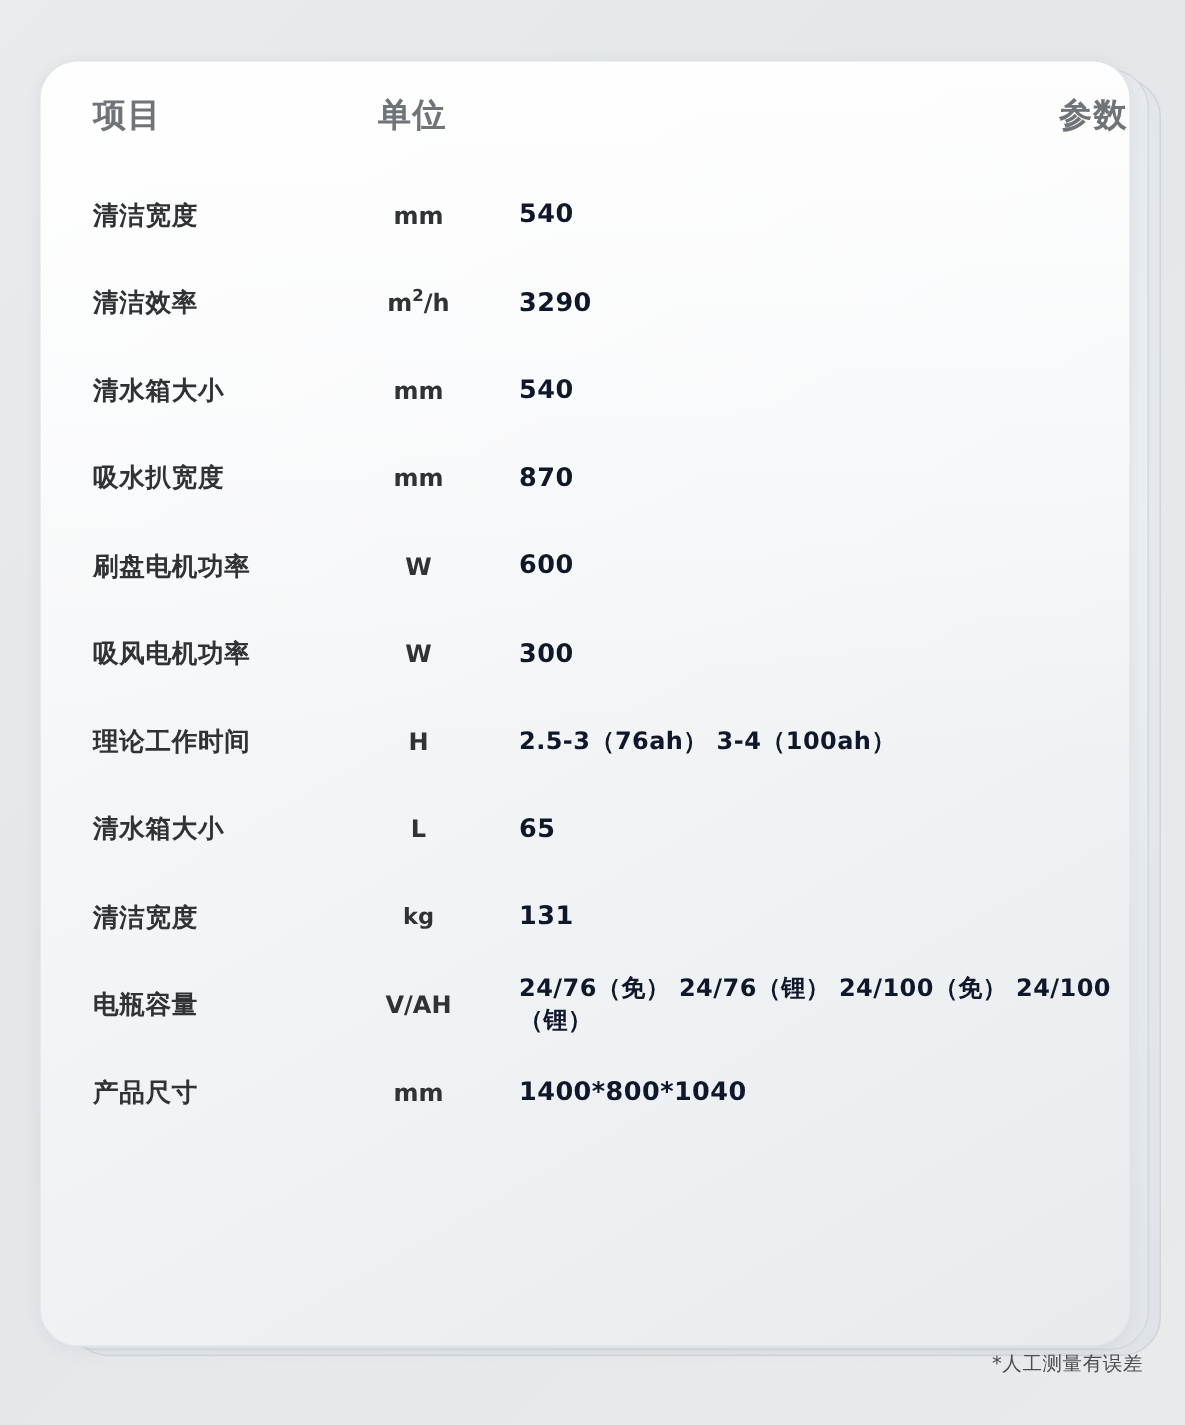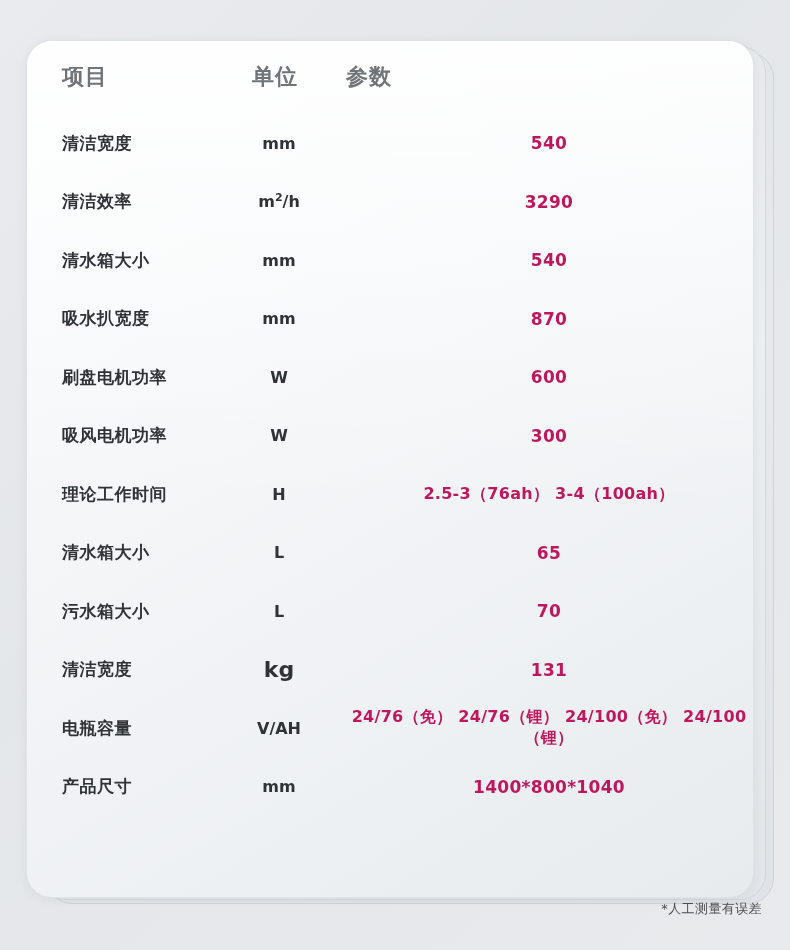--- a/index.html
+++ b/index.html
@@ -90,43 +90,43 @@
 
   .hdr-row th {
     height: 74px;
     color: #6f7478;
     font-size: 22px;
     font-weight: bold;
     letter-spacing: 1px;
   }
   .hdr-item { text-align: left; padding-left: 36px !important; }
   .hdr-unit { text-align: left; padding-left: 16px !important; }
-  .hdr-val  { text-align: left; }
+  .hdr-val  { text-align: right; }
 
   .spec tbody tr { height: 58.5px; }
 
   .cell-item {
     text-align: left;
     padding-left: 36px !important;
     color: #2f3336;
     font-size: 17px;
     font-weight: bold;
     letter-spacing: 0.5px;
   }
   .cell-unit {
     text-align: center;
     color: #2f3336;
     font-size: 16px;
     font-weight: bold;
     padding-right: 24px !important;
   }
-  .cell-unit.big { font-size: 22px; }
+  .cell-unit.big { font-size: 15px; }
   .cell-val {
-    text-align: center;
-    color: #be185d;
+    text-align: left;
+    color: #0f172a;
     font-size: 17px;
     font-weight: bold;
     letter-spacing: 0.3px;
   }
   .cell-val.small { font-size: 16px; }
 
   .sup-unit sup {
     font-size: 11px;
     vertical-align: super;
     line-height: 0;
@@ -208,25 +208,20 @@
           <td class="cell-unit">H</td>
           <td class="cell-val small">2.5-3（76ah） 3-4（100ah）</td>
         </tr>
 
         <tr>
           <td class="cell-item">清水箱大小</td>
           <td class="cell-unit">L</td>
           <td class="cell-val">65</td>
         </tr>
 
-        <tr>
-          <td class="cell-item">污水箱大小</td>
-          <td class="cell-unit">L</td>
-          <td class="cell-val">70</td>
-        </tr>
 
         <tr>
           <td class="cell-item">清洁宽度</td>
           <td class="cell-unit big">kg</td>
           <td class="cell-val">131</td>
         </tr>
 
         <tr>
           <td class="cell-item">电瓶容量</td>
           <td class="cell-unit">V/AH</td>

